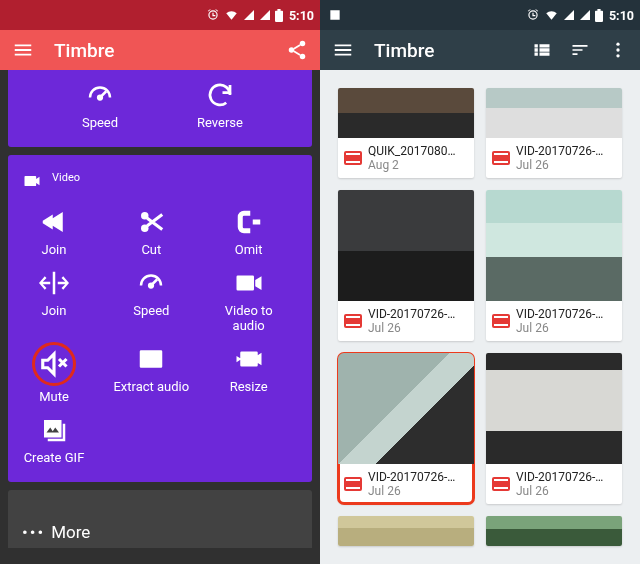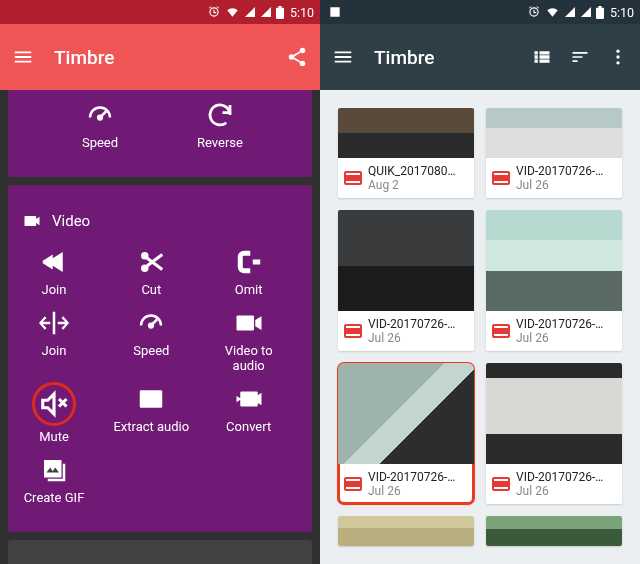--- a/index.html
+++ b/index.html
@@ -2,43 +2,43 @@
 <html><head>
 <meta charset="utf-8">
 <style>
 *{box-sizing:border-box;margin:0;padding:0;font-family:Roboto,Arial,sans-serif}
 body{width:640px;height:564px;display:flex;background:#000;overflow:hidden}
 .phone{height:564px;display:flex;flex-direction:column;overflow:hidden}
 .phone.left{width:320px;background:#303030}
 .phone.right{width:320px;background:#eceff1}
 
 
-.status{height:24px;display:flex;align-items:center;justify-content:flex-end;padding:0 6px;font-size:12px;font-weight:400}
+.status{height:30px;display:flex;align-items:center;justify-content:flex-end;padding:0 6px;font-size:12px;font-weight:700}
 .left .status{background:#b11f2f;color:#fff}
 .right .status{background:#24323b;color:#fff}
 .status .spacer{flex:1}
 .status .ico{margin:0 2px;display:inline-flex;align-items:center}
 .status .time{margin-left:4px;font-size:12.5px}
 
 
-.appbar{height:66px;display:flex;align-items:center;padding:0 12px}
+.appbar{height:40px;display:flex;align-items:center;padding:0 12px}
 .left .appbar{background:#f05555;color:#fff}
 .right .appbar{background:#2f3f48;color:#fff}
 .appbar .title{font-size:19px;font-weight:500;margin-left:20px;flex:1}
 .appbar .act{margin-left:18px}
 svg{display:block}
 
 
 .lbody{flex:1;overflow:hidden;padding:0 8px}
-.card{background:#701a75;border-radius:3px;margin-top:8px;padding:22px 6px}
+.card{background:#6d28d9;border-radius:3px;margin-top:8px;padding:12px 6px}
 .pair{display:flex;justify-content:center;gap:40px}
 .tool{display:flex;flex-direction:column;align-items:center;color:#fff;width:80px;padding:4px 0}
 .tool .ic{width:34px;height:34px;display:flex;align-items:center;justify-content:center}
 .tool .lbl{font-size:13px;margin-top:4px;text-align:center;line-height:1.15}
-.secthdr{display:flex;align-items:center;color:#fff;font-size:15px;padding:4px 8px 10px}
+.secthdr{display:flex;align-items:flex-start;color:#fff;font-size:11px;padding:4px 8px 10px}
 .secthdr .ic{margin-right:10px}
 .grid3{display:grid;grid-template-columns:repeat(3,1fr);}
 .circle{border:3px solid #e02a1c;border-radius:50%;padding:2px}
 
 .morecard{background:#424242;border-radius:3px 3px 0 0;margin-top:8px;padding:32px 14px 6px;color:#fff;font-size:17px}
 .dots3{letter-spacing:2px;margin-right:6px}
 
 
 .rbody{flex:1;overflow:hidden;padding:18px;display:grid;grid-template-columns:1fr 1fr;gap:12px;align-content:start;background:#eceff1}
 .vcard{background:#fff;border-radius:2px;overflow:hidden;display:flex;flex-direction:column;box-shadow:0 1px 2px rgba(0,0,0,.15)}
@@ -217,21 +217,21 @@
               </svg>
             </div>
             <div class="lbl">Extract audio</div>
           </div>
           <div class="tool">
             <div class="ic">
               <svg width="30" height="30" viewBox="0 0 24 24" fill="#fff">
                 <path d="M6 6h12a1 1 0 011 1v10a1 1 0 01-1 1H6a1 1 0 01-1-1V7a1 1 0 011-1zm12 3.5l4-2.5v10l-4-2.5zM2 9.5l4 2.5-4 2.5zM9 11h6l-3 4z"></path>
               </svg>
             </div>
-            <div class="lbl">Convert</div>
+            <div class="lbl">Resize</div>
           </div>
           <div class="tool">
             <div class="ic">
               <svg width="30" height="30" viewBox="0 0 24 24" fill="#fff">
                 <path d="M4 4h14v14H4zM7 21h14V7h-2v12H7z"></path>
                 <path d="M6 14l3-4 2 3 2-3 3 4z" fill="#424242"></path>
               </svg>
             </div>
             <div class="lbl">Create GIF</div>
           </div>

